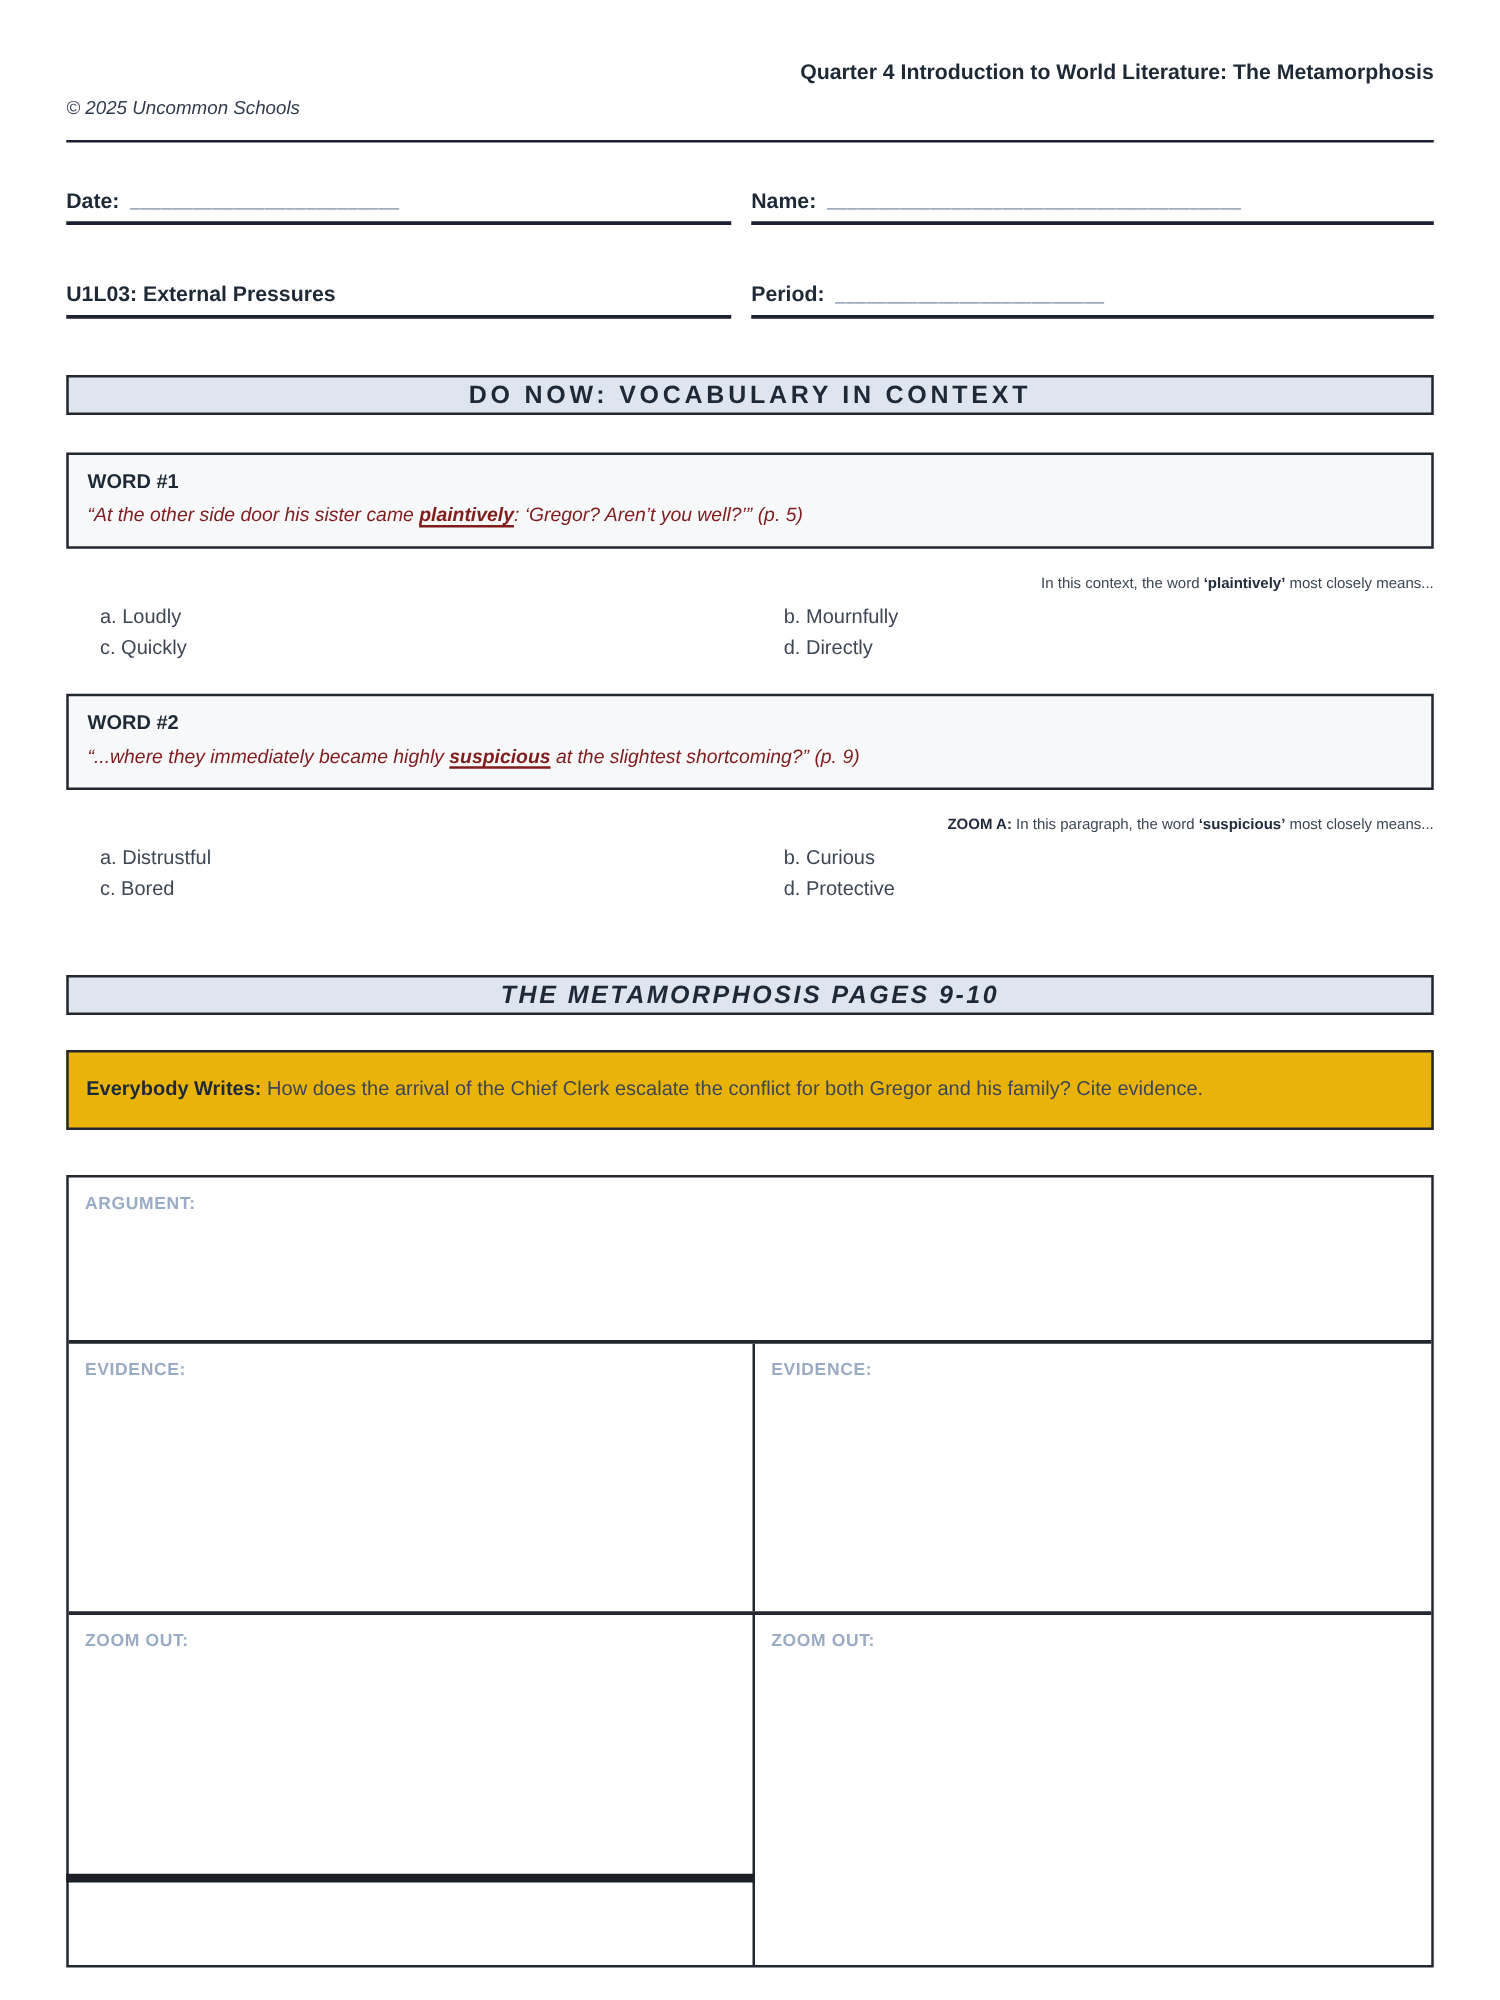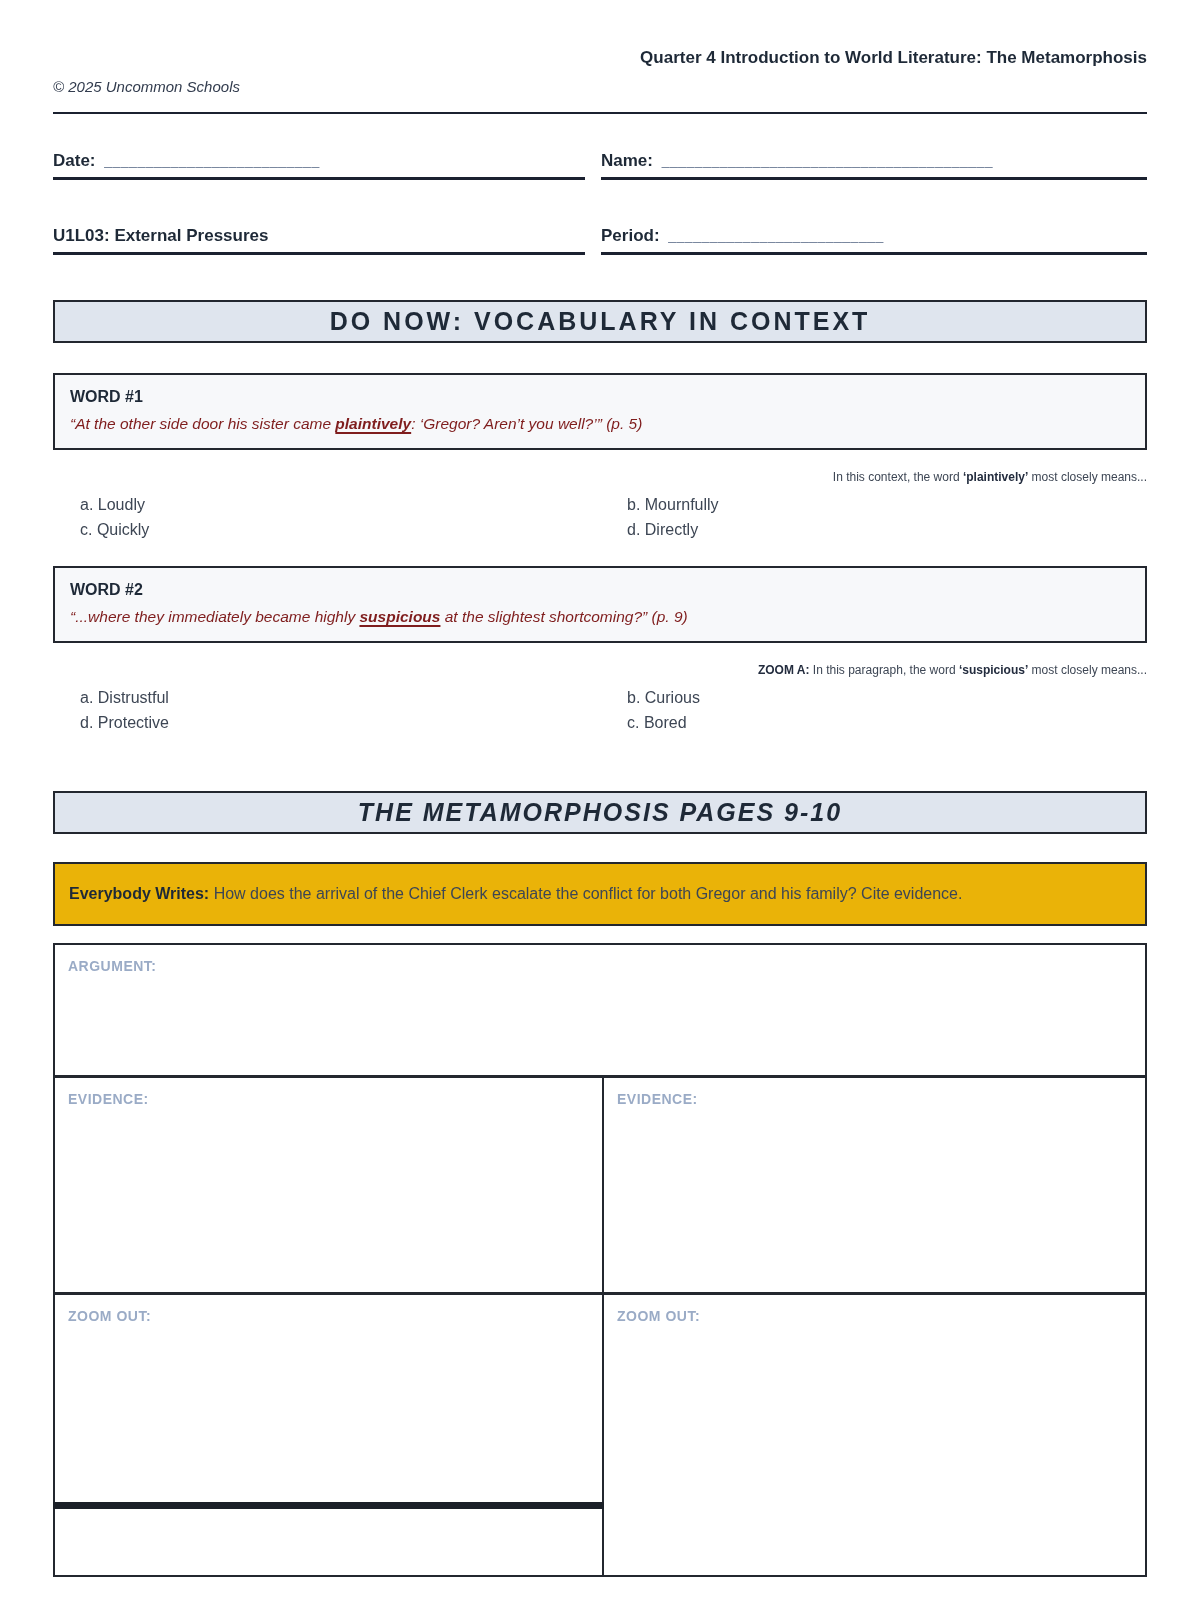--- a/index.html
+++ b/index.html
@@ -26,24 +26,24 @@
     font-size:17px; white-space:nowrap; overflow:hidden;
   }
   .flabel { font-weight:bold; color:#1e2937; }
   .blank {
     color:#72819a; font-size:14px; letter-spacing:0.5px;
     position:relative; top:-1px; margin-left:4px;
   }
 
   
   .banner {
-    margin-top:45px; height:43px; background:#dfe5ee;
+    margin-top:45px; height:32px; background:#dfe5ee;
     border:2px solid #23272f;
     display:flex; align-items:center; justify-content:center;
-    font-size:25px; font-weight:bold; letter-spacing:3px; color:#1e2937;
+    font-size:20px; font-weight:bold; letter-spacing:3px; color:#1e2937;
   }
   .banner.italic-banner { font-style:italic; letter-spacing:2px; margin-top:56px; }
 
   
   .word-box {
     margin-top:30px; border:2px solid #23272f; background:#f7f8fa;
     padding:13px 15px 15px 15px;
   }
   .word-heading { font-size:16px; font-weight:bold; color:#1e2937; }
   .word-quote { margin-top:9px; font-style:italic; font-size:15.5px; color:#7f1d1d; }
@@ -62,21 +62,21 @@
   }
 
   
   .ew-box {
     margin-top:28px; border:2px solid #23272f; background:#eab308;
     padding:21px 14px; font-size:16px; color:#3d4654;
   }
   .ew-box b { color:#1e2937; }
 
   
-  .wtable { margin-top:17px; border:2px solid #23272f; }
+  .wtable { margin-top:36px; border:2px solid #23272f; }
   .cell-label {
     font-size:14px; font-weight:bold; color:#9aabc6; letter-spacing:0.5px;
   }
   .cell { padding:12px 13px; }
   .arg-cell { height:130px; }
   .trow { display:flex; border-top:3px solid #23272f; }
   .trow .cell-left  { width:549px; border-right:2px solid #23272f; }
   .trow .cell-right { flex:1; }
   .evidence-row { height:217px; }
   .zoom-row { height:283px; }
@@ -137,22 +137,22 @@
       <div class="word-quote">
         <span>“...where they immediately became highly </span><span class="kw">suspicious</span><span> at the slightest shortcoming?” (p. 9)</span>
       </div>
     </div>
     <div class="question">
       <b>ZOOM A:</b><span> In this paragraph, the word </span><span class="bw">‘suspicious’</span><span> most closely means...</span>
     </div>
     <div class="options">
       <span>a. Distrustful</span>
       <span>b. Curious</span>
+      <span>c. Bored</span>
       <span>d. Protective</span>
-      <span>c. Bored</span>
     </div>
 
     <div class="banner italic-banner">THE METAMORPHOSIS PAGES 9-10</div>
 
     <div class="ew-box">
       <b>Everybody Writes:</b><span> How does the arrival of the Chief Clerk escalate the conflict for both Gregor and his family? Cite evidence.</span>
     </div>
 
     <div class="wtable">
       <div class="cell arg-cell">

